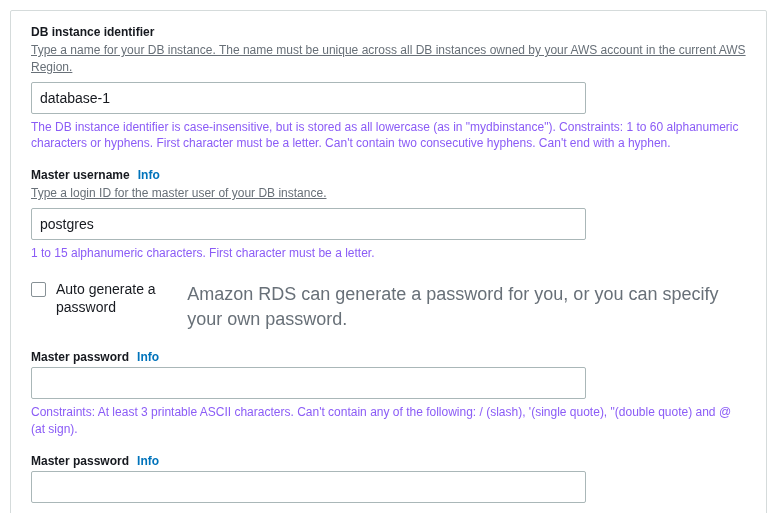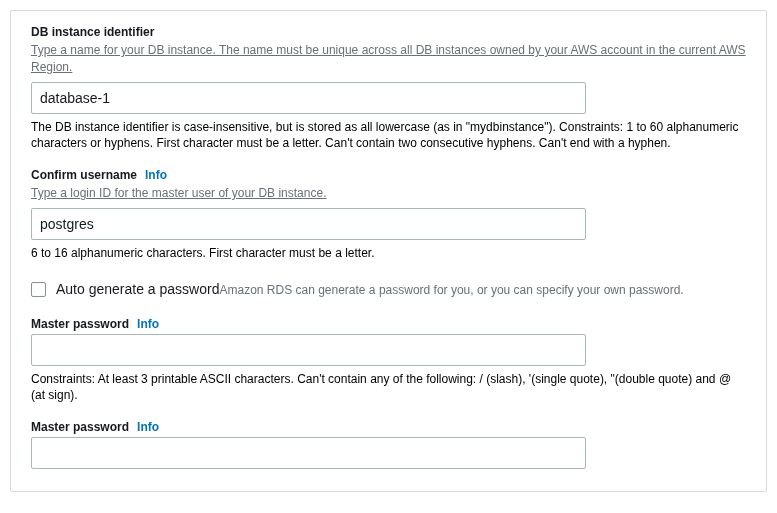--- a/index.html
+++ b/index.html
@@ -46,21 +46,21 @@
     height: 32px;
     padding: 4px 8px;
     font-size: 14px;
     color: #16191f;
     border: 1px solid #aab7b8;
     border-radius: 2px;
     background: #fff;
   }
   .hint {
     font-size: 12px;
-    color: #000000;
+    color: #8b5cf6;
     line-height: 1.4;
     margin-top: 5px;
   }
   .checkbox-row {
     display: flex;
     align-items: flex-start;
     gap: 10px;
     margin: 18px 0 18px 0;
   }
   .checkbox-box {
@@ -73,21 +73,21 @@
     margin-top: 2px;
     cursor: pointer;
   }
   .checkbox-text-col { display: flex; flex-direction: row; }
   .checkbox-label {
     font-size: 14px;
     color: #16191f;
     line-height: 1.3;
   }
   .checkbox-desc {
-    font-size: 12px;
+    font-size: 18px;
     color: #687078;
     line-height: 1.4;
     margin-top: 2px;
   }
 </style>
 </head>
 <body>
 
 <div class="panel">
 
@@ -95,26 +95,26 @@
     <div class="label-row">
       <span class="label-title">DB instance identifier</span>
     </div>
     <div class="description">Type a name for your DB instance. The name must be unique across all DB instances owned by your AWS account in the current AWS Region.</div>
     <input type="text" class="text-input" value="database-1" style="">
     <div class="hint">The DB instance identifier is case-insensitive, but is stored as all lowercase (as in "mydbinstance"). Constraints: 1 to 60 alphanumeric characters or hyphens. First character must be a letter. Can't contain two consecutive hyphens. Can't end with a hyphen.</div>
   </div>
 
   <div class="field-block">
     <div class="label-row">
-      <span class="label-title">Confirm username</span>
+      <span class="label-title">Master username</span>
       <span class="info-link">Info</span>
     </div>
     <div class="description">Type a login ID for the master user of your DB instance.</div>
     <input type="text" class="text-input" value="postgres" style="">
-    <div class="hint">6 to 16 alphanumeric characters. First character must be a letter.</div>
+    <div class="hint">1 to 15 alphanumeric characters. First character must be a letter.</div>
   </div>
 
   <div class="checkbox-row">
     <div class="checkbox-box"></div>
     <div class="checkbox-text-col">
       <span class="checkbox-label">Auto generate a password</span>
       <span class="checkbox-desc">Amazon RDS can generate a password for you, or you can specify your own password.</span>
     </div>
   </div>
 

